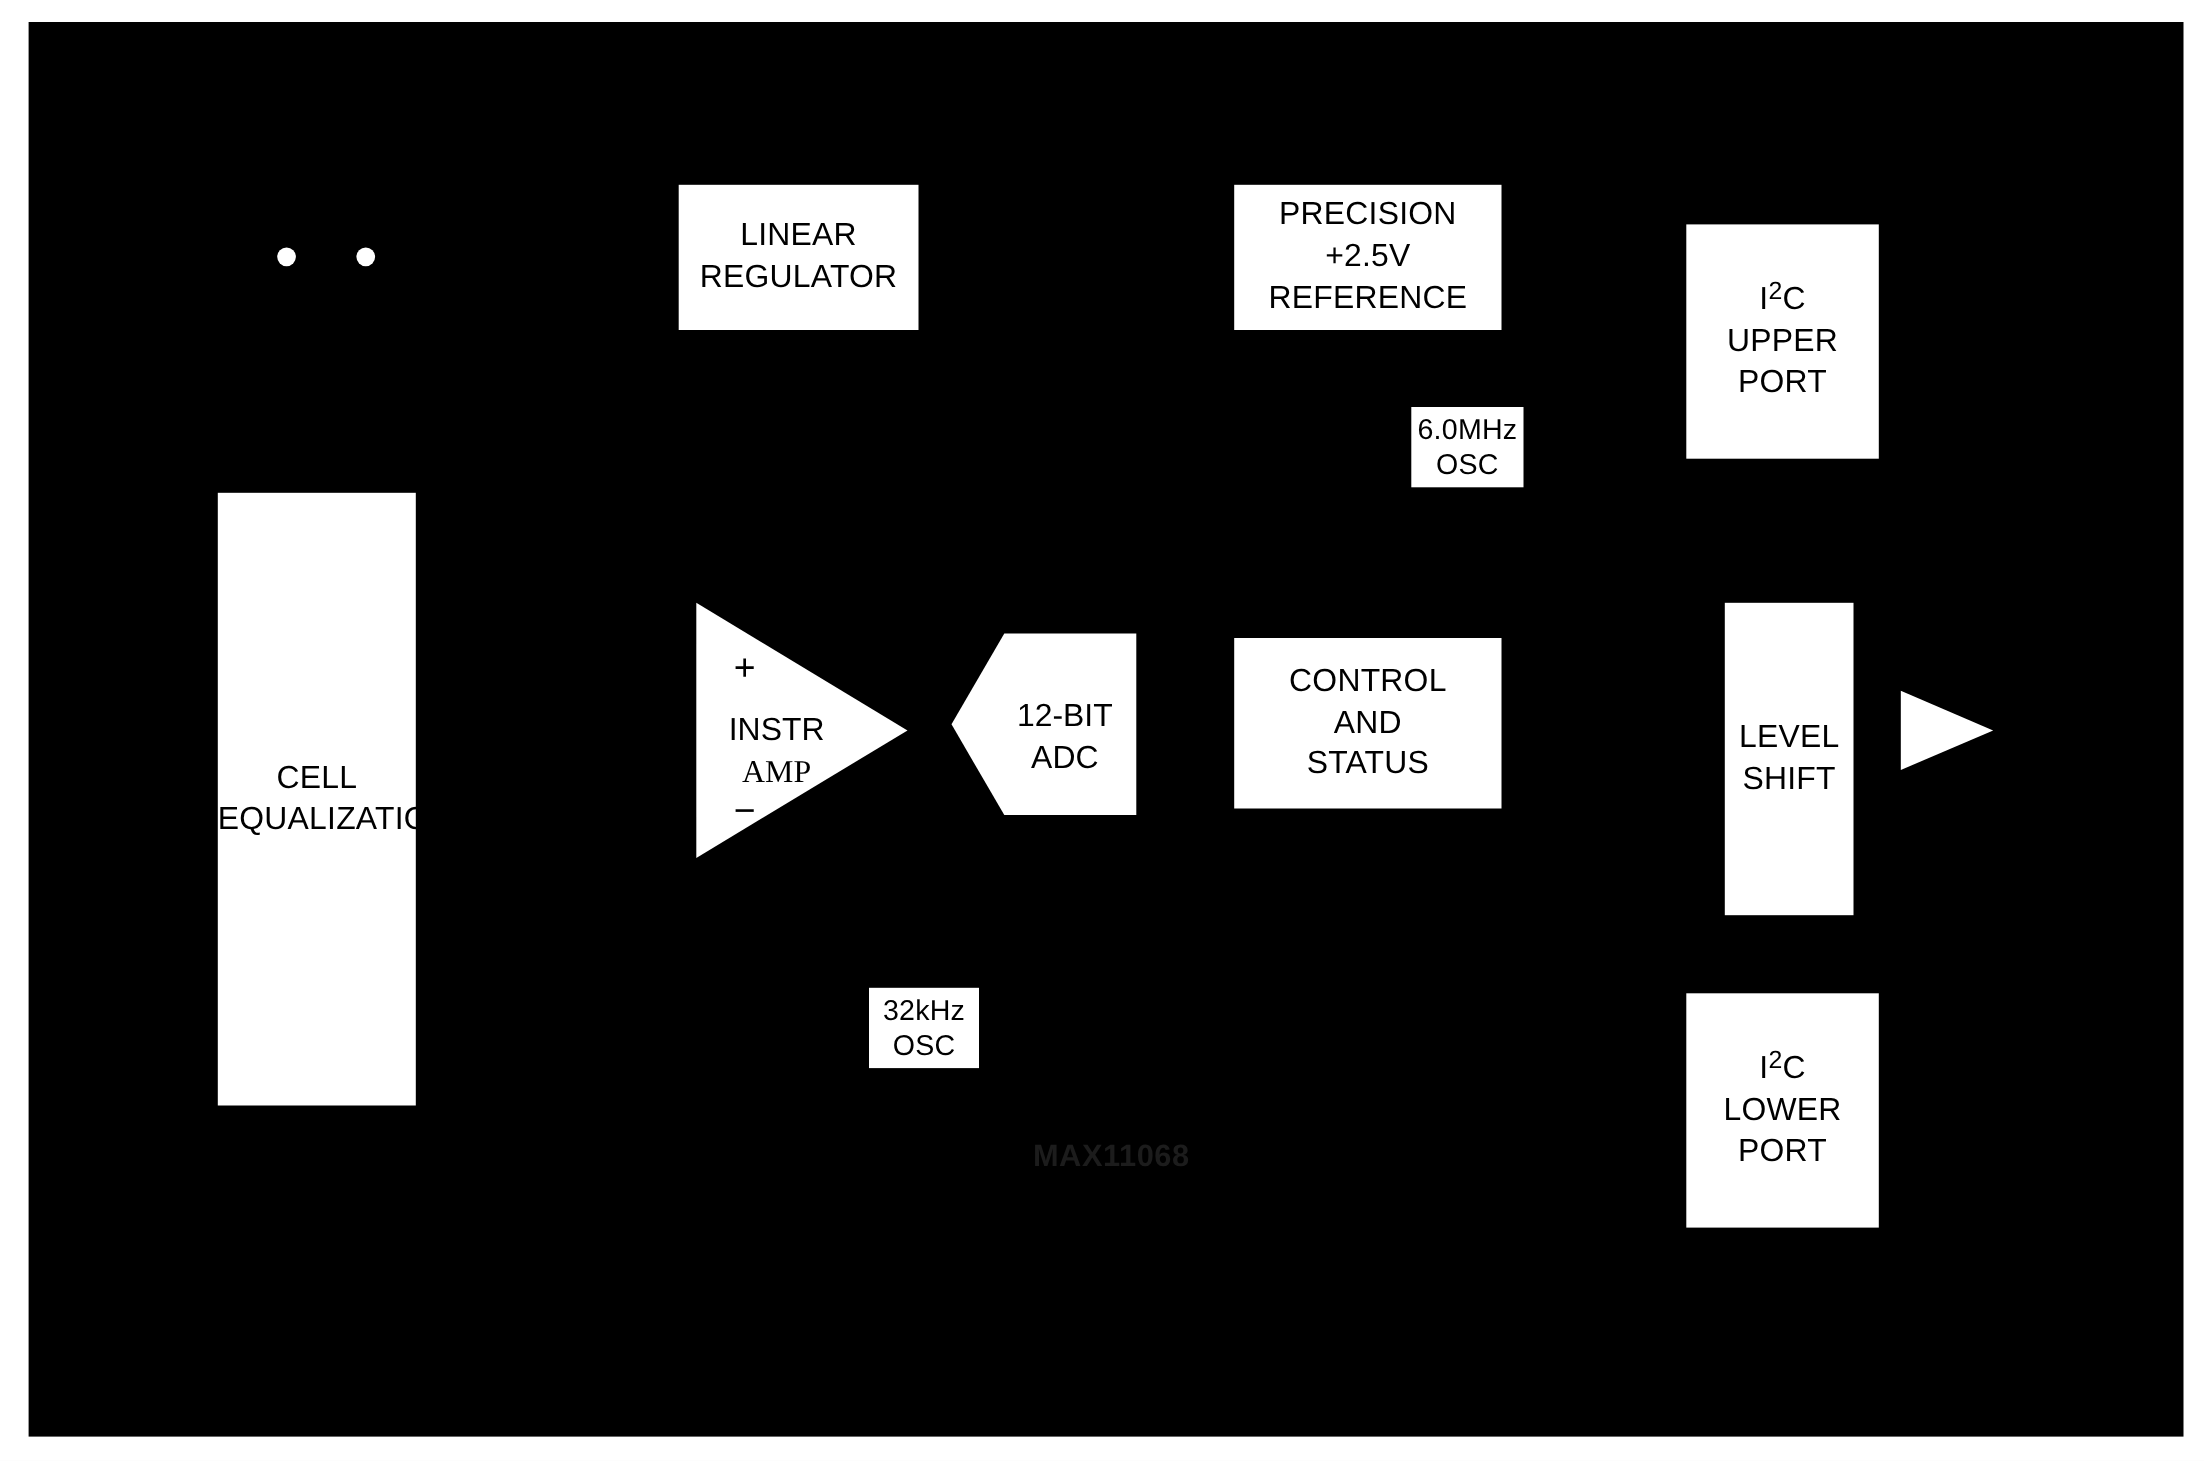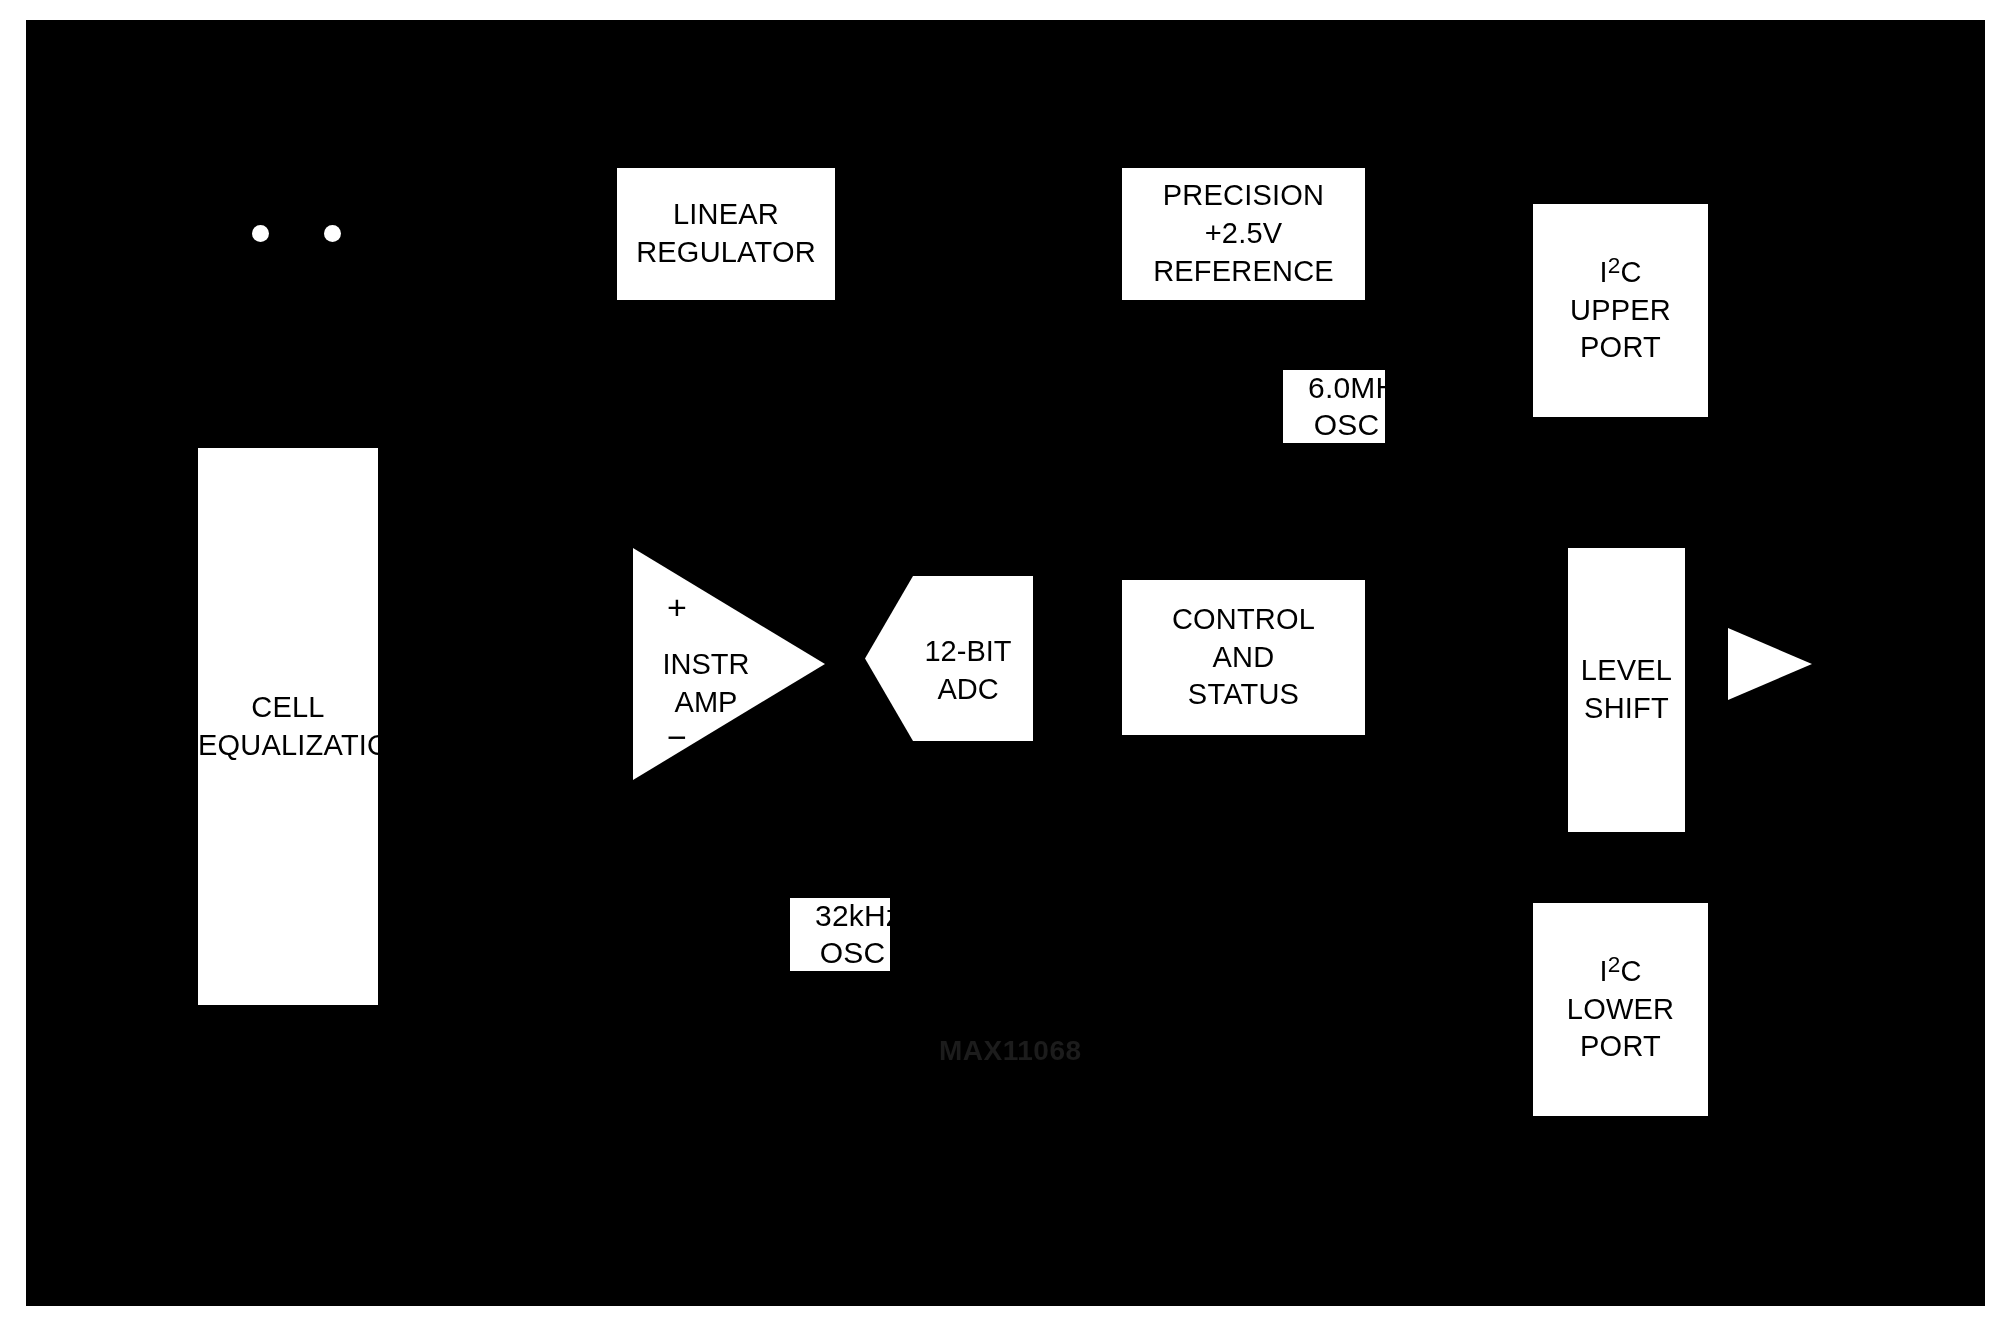--- a/index.html
+++ b/index.html
@@ -40,21 +40,21 @@
     align-items: center;
     justify-content: center;
     text-align: center;
     line-height: 1.30;
     font-size: 29px;
     letter-spacing: 0.2px;
     box-sizing: border-box;
   }
   .blk .lines { width: 100%; }
 
-  .blk-small { font-size: 30px; line-height: 1.22; padding-left: 25px; }
+  .blk-small { font-size: 26px; line-height: 1.22; }
 
   
   .dot {
     position: absolute;
     background: #ffffff;
     border-radius: 50%;
   }
 
   
   .shape-svg {
@@ -139,21 +139,21 @@
         <div>6.0MHz</div>
         <div>OSC</div>
       </div>
     </div>
 
     <svg class="shape-svg" style="left:607px; top:528px; width:192px; height:232px;" viewBox="0 0 192 232" width="192" height="232">
       <polygon points="0,0 0,232 192,116" fill="#ffffff"></polygon>
     </svg>
     <div class="sign" style="left:641px; top:570px;">+</div>
     <div class="shape-label" style="left:625px; top:626px; width:110px;">INSTR</div>
-    <div class="shape-label" style="left:625px; top:664px; width:110px;">AMP</div>
+    <div class="shape-label" style="left:625px; top:664px; width:110px;font-family:Liberation Serif, serif;">AMP</div>
     <div class="sign" style="left:641px; top:700px;">−</div>
 
     <svg class="shape-svg" style="left:839px; top:556px; width:168px; height:165px;" viewBox="0 0 168 165" width="168" height="165">
       <polygon points="48,0 168,0 168,165 48,165 0,82.5" fill="#ffffff"></polygon>
     </svg>
     <div class="shape-label" style="left:887px; top:613px; width:110px;">12-BIT</div>
     <div class="shape-label" style="left:887px; top:651px; width:110px;">ADC</div>
 
     <div class="blk" style="left:1096px; top:560px; width:243px; height:155px;">
       <div class="lines">

